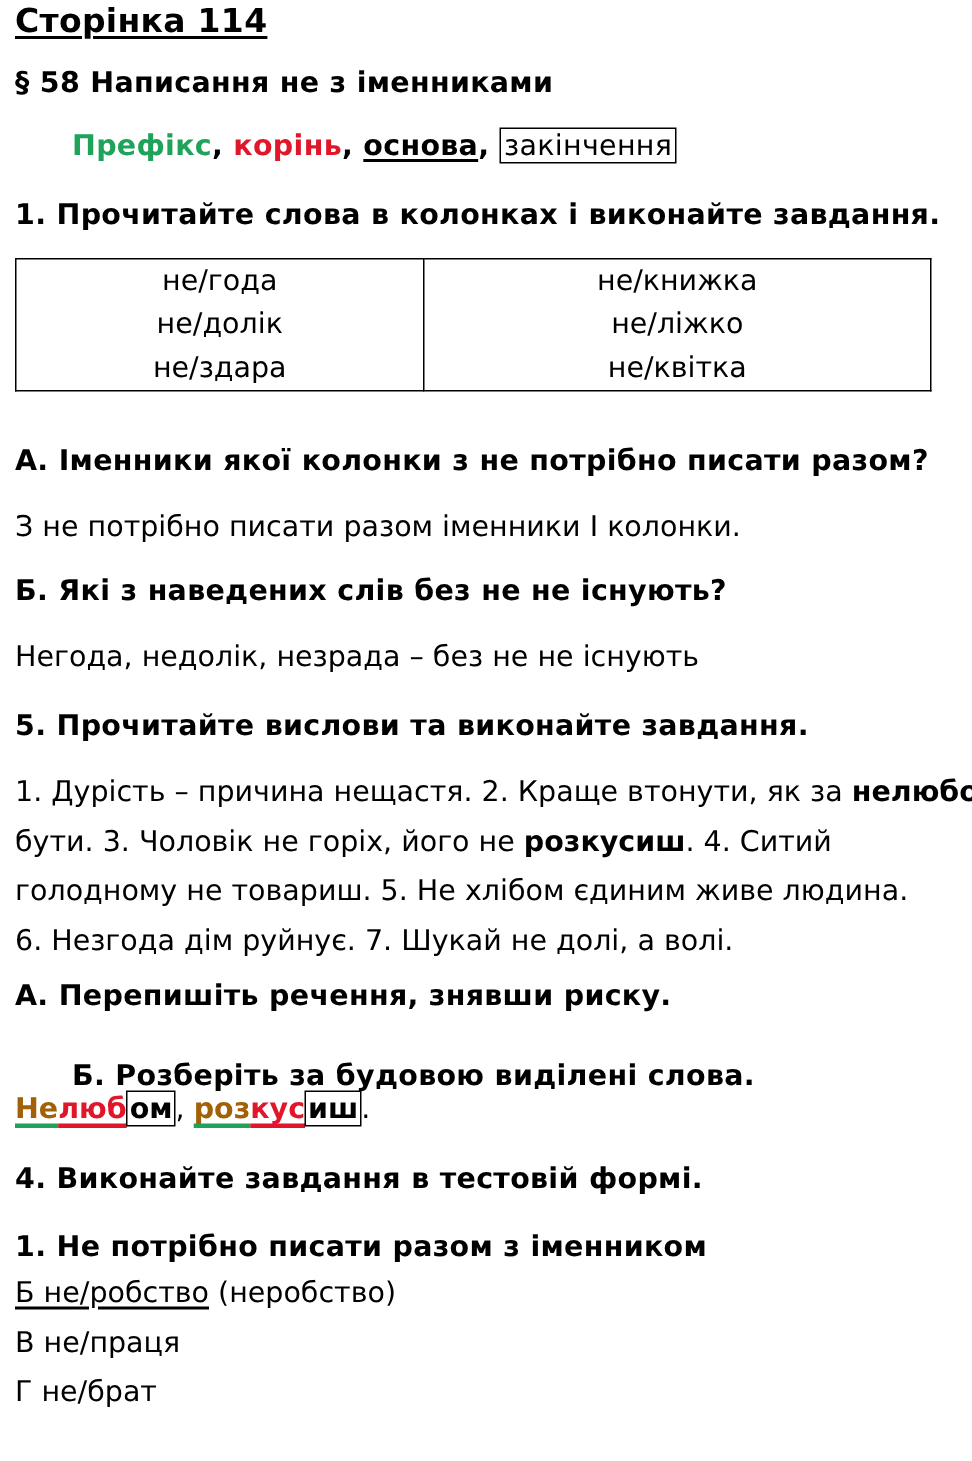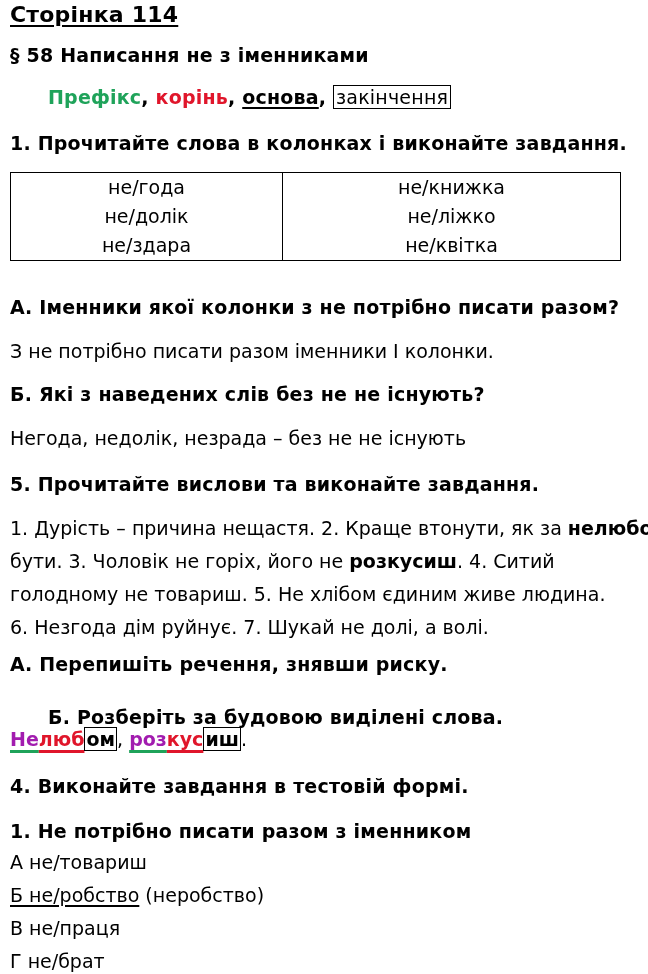--- a/index.html
+++ b/index.html
@@ -10,21 +10,21 @@
     .t { font-size: 19px; }
     .u { text-decoration: underline; text-underline-offset: 3px; text-decoration-thickness: 2px; }
     .green { color: #1fa35a; margin-left: 38px; }
     .red { color: #e0162b; }
     .boxed { border: 1.5px solid #000; padding: 0 2px; }
     table.words { position: absolute; left: 10px; top: 172px; width: 611px; height: 86px;
                   border-collapse: collapse; font-size: 19px; }
     table.words td { border: 1.5px solid #000; text-align: center; vertical-align: middle;
                      line-height: 29px; padding: 0; }
     table.words td.c1 { width: 271px; }
-    .seg-g { color: #a21caf; text-decoration: underline; text-decoration-color: #1fa35a;
+    .seg-g { color: #a16207; text-decoration: underline; text-decoration-color: #1fa35a;
              text-decoration-thickness: 3px; text-underline-offset: 4px; font-weight: bold; }
     .seg-r { color: #e0162b; text-decoration: underline; text-decoration-color: #e0162b;
              text-decoration-thickness: 3px; text-underline-offset: 4px; font-weight: bold; }
     .end-box { border: 1.5px solid #000; padding: 0 1px; font-weight: bold; }
     .line { line-height: 33px; }
   </style>
 </head>
 <body>
 
 <div class="abs h u" style="left:10px; top:2px; font-size:22px;">Сторінка 114</div>
@@ -75,17 +75,16 @@
 <div class="abs h" style="left:10px; top:706px;margin-left:38px;">Б. Розберіть за будовою виділені слова.</div>
 
 <div class="abs t" style="left:10px; top:728px;">
   <span class="seg-g">Не</span><span class="seg-r">люб</span><span class="end-box">ом</span><span>, </span><span class="seg-g">роз</span><span class="seg-r">кус</span><span class="end-box">иш</span><span>.</span>
 </div>
 
 <div class="abs h" style="left:10px; top:775px;">4. Виконайте завдання в тестовій формі.</div>
 <div class="abs h" style="left:10px; top:820px;">1. Не потрібно писати разом з іменником</div>
 
 <div class="abs t" style="left:10px; top:846px;">
-  <div class="line"><span>А не/товариш</span></div>
   <div class="line"><span class="u" style="text-decoration-thickness:1.5px;">Б не/робство</span><span> (неробство)</span></div>
   <div class="line"><span>В не/праця</span></div>
   <div class="line"><span>Г не/брат</span></div>
 </div>
 
 </body></html>

